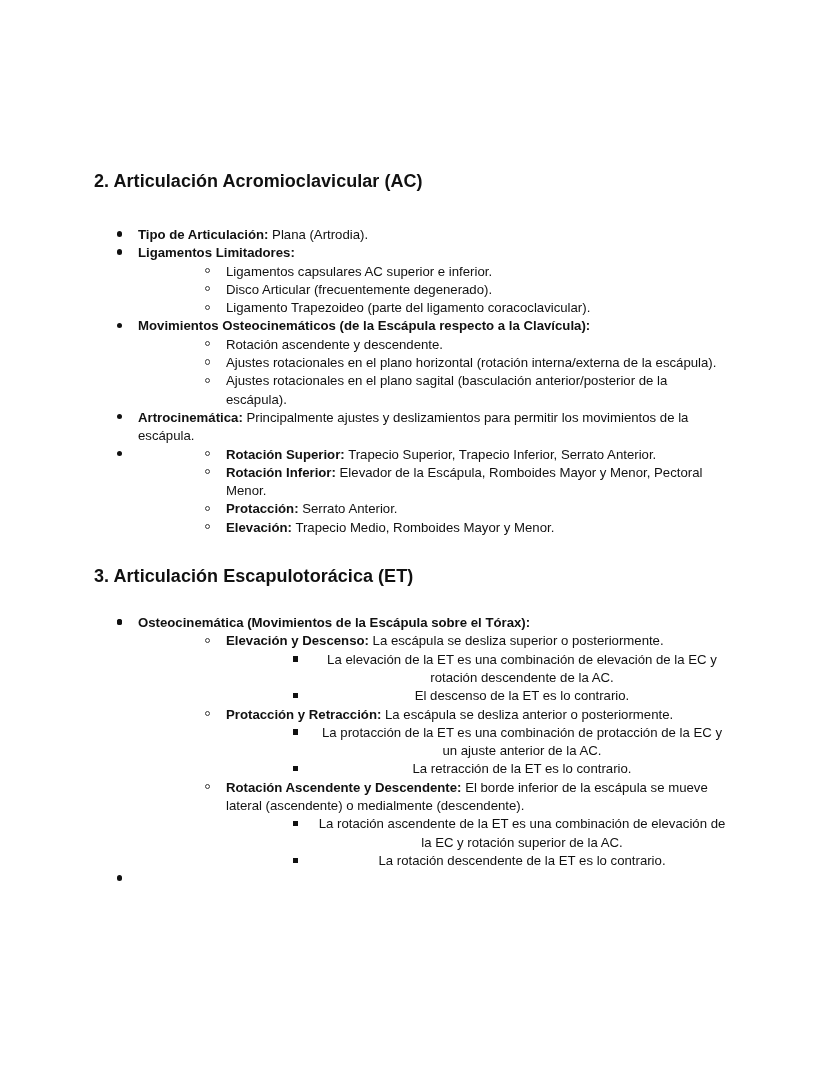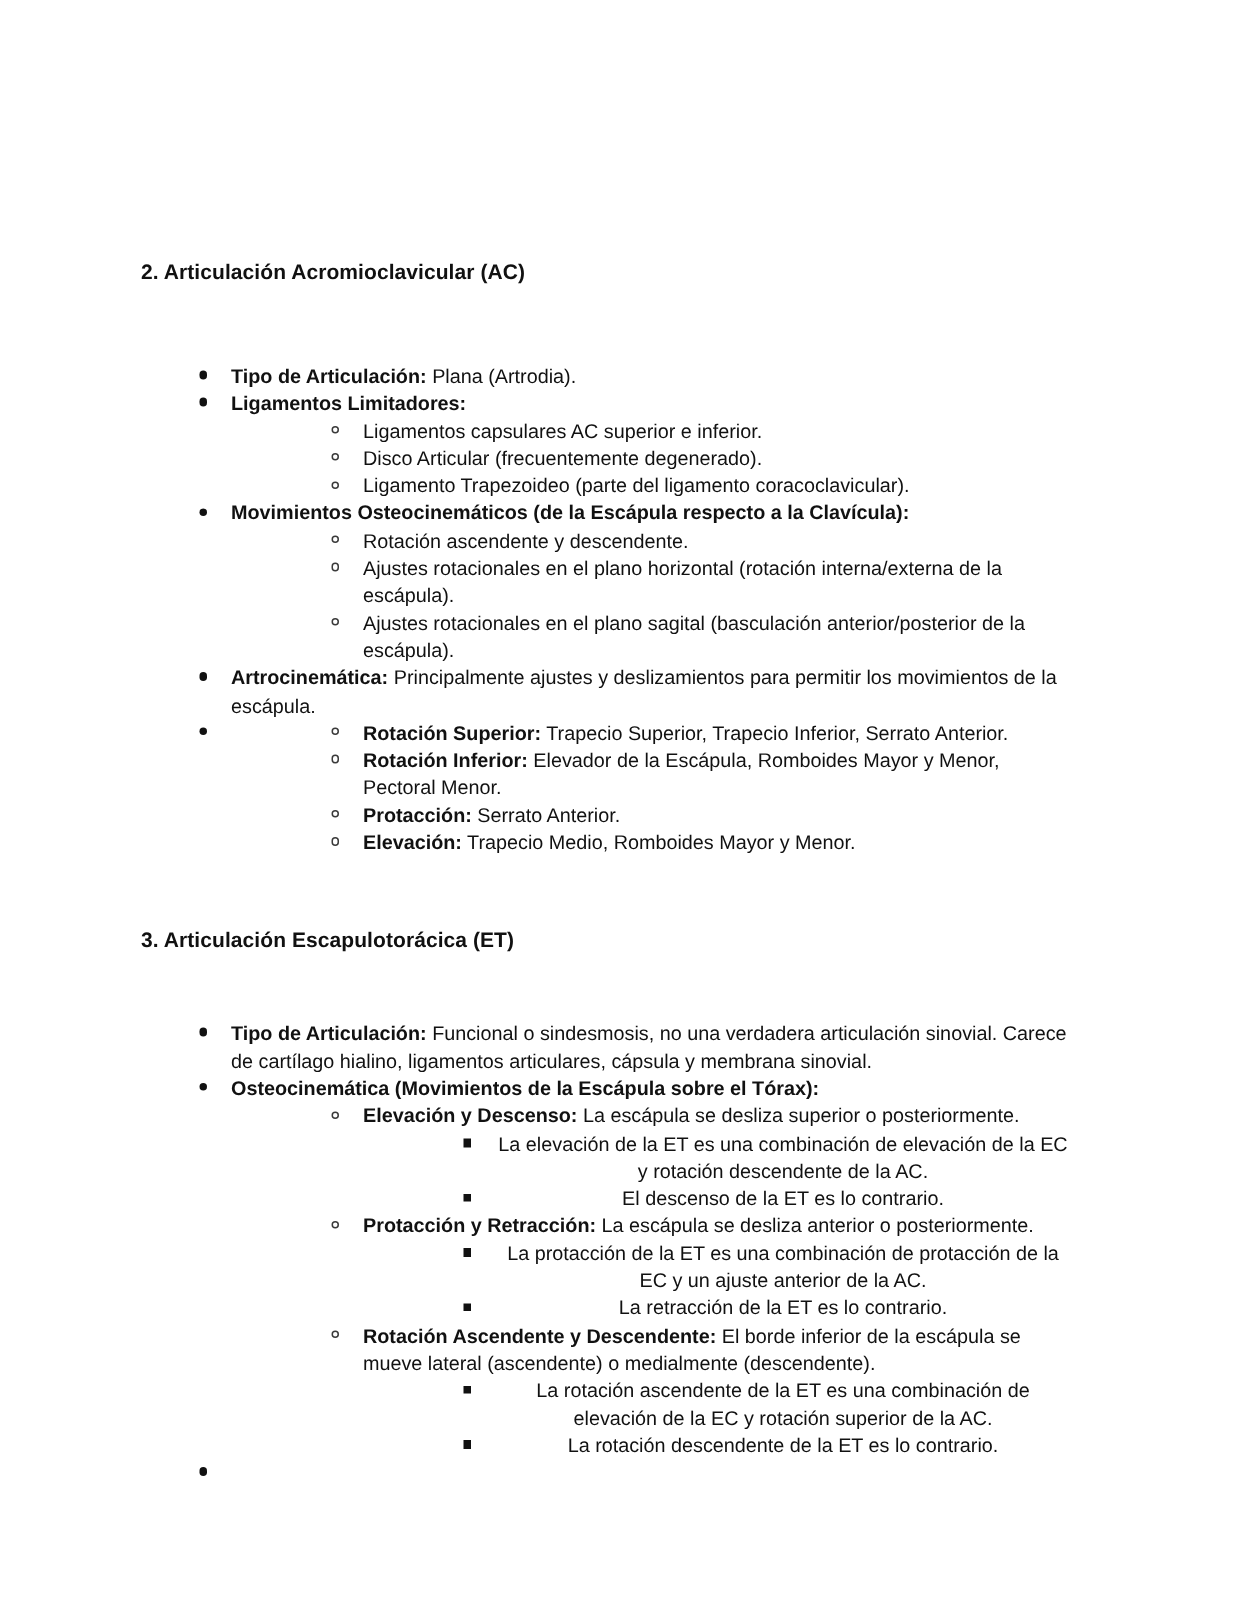--- a/index.html
+++ b/index.html
@@ -19,32 +19,32 @@
     position: relative;
     width: 828px;
     height: 1071px;
     background: #ffffff;
     box-sizing: border-box;
     padding: 172px 98px 0 94px;
   }
   .doc-section { margin: 0; }
 
   h2.section-heading {
-    font-size: 14px;
+    font-size: 18px;
     font-weight: bold;
     line-height: 19px;
     margin: 0 0 0 0;
     letter-spacing: 0.05px;
     color: #111111;
   }
 
   
   ul.level1 {
     list-style: none;
-    margin: 16px;
+    margin: 0;
     padding: 0;
   }
   ul.level2, ul.level3 {
     list-style: none;
     margin: 0;
     padding: 0;
   }
 
   li.item {
     position: relative;
@@ -158,21 +158,21 @@
               <li class="item lvl2"><span class="marker"></span><span class="item-body"><span class="lbl">Protacción:</span><span class="txt"> Serrato Anterior.</span></span></li>
               <li class="item lvl2"><span class="marker"></span><span class="item-body"><span class="lbl">Elevación:</span><span class="txt"> Trapecio Medio, Romboides Mayor y Menor.</span></span></li>
             </ul></li>
         </ul>
       </div>
       <div class="gap-before-heading-3"></div>
       <div class="doc-section">
         <h2 class="section-heading">3. Articulación Escapulotorácica (ET)</h2>
         <div class="gap-after-heading-3"></div>
         <ul class="level1">
-          <li class="item lvl1"><span class="marker"></span><span class="item-body"><span class="lbl">Tipo de Articulación:</span><span class="txt"> Funcional o sindesmosis, no una verdadera articulación sinovial. Carece de cartílago hialino, ligamentos articulares, cápsula y membrana sinovial.</span></span></li>
+          <li class="item lvl1"><span class="marker"></span></li>
           <li class="item lvl1"><span class="marker"></span><span class="item-body"><span class="lbl">Osteocinemática (Movimientos de la Escápula sobre el Tórax):</span></span><ul class="level2">
               <li class="item lvl2"><span class="marker"></span><span class="item-body"><span class="lbl">Elevación y Descenso:</span><span class="txt"> La escápula se desliza superior o posteriormente.</span></span><ul class="level3">
                   <li class="item lvl3"><span class="marker"></span><span class="item-body"><span class="txt">La elevación de la ET es una combinación de elevación de la EC y rotación descendente de la AC.</span></span></li>
                   <li class="item lvl3"><span class="marker"></span><span class="item-body"><span class="txt">El descenso de la ET es lo contrario.</span></span></li>
                 </ul></li>
               <li class="item lvl2"><span class="marker"></span><span class="item-body"><span class="lbl">Protacción y Retracción:</span><span class="txt"> La escápula se desliza anterior o posteriormente.</span></span><ul class="level3">
                   <li class="item lvl3"><span class="marker"></span><span class="item-body"><span class="txt">La protacción de la ET es una combinación de protacción de la EC y un ajuste anterior de la AC.</span></span></li>
                   <li class="item lvl3"><span class="marker"></span><span class="item-body"><span class="txt">La retracción de la ET es lo contrario.</span></span></li>
                 </ul></li>
               <li class="item lvl2"><span class="marker"></span><span class="item-body"><span class="lbl">Rotación Ascendente y Descendente:</span><span class="txt"> El borde inferior de la escápula se mueve lateral (ascendente) o medialmente (descendente).</span></span><ul class="level3">

